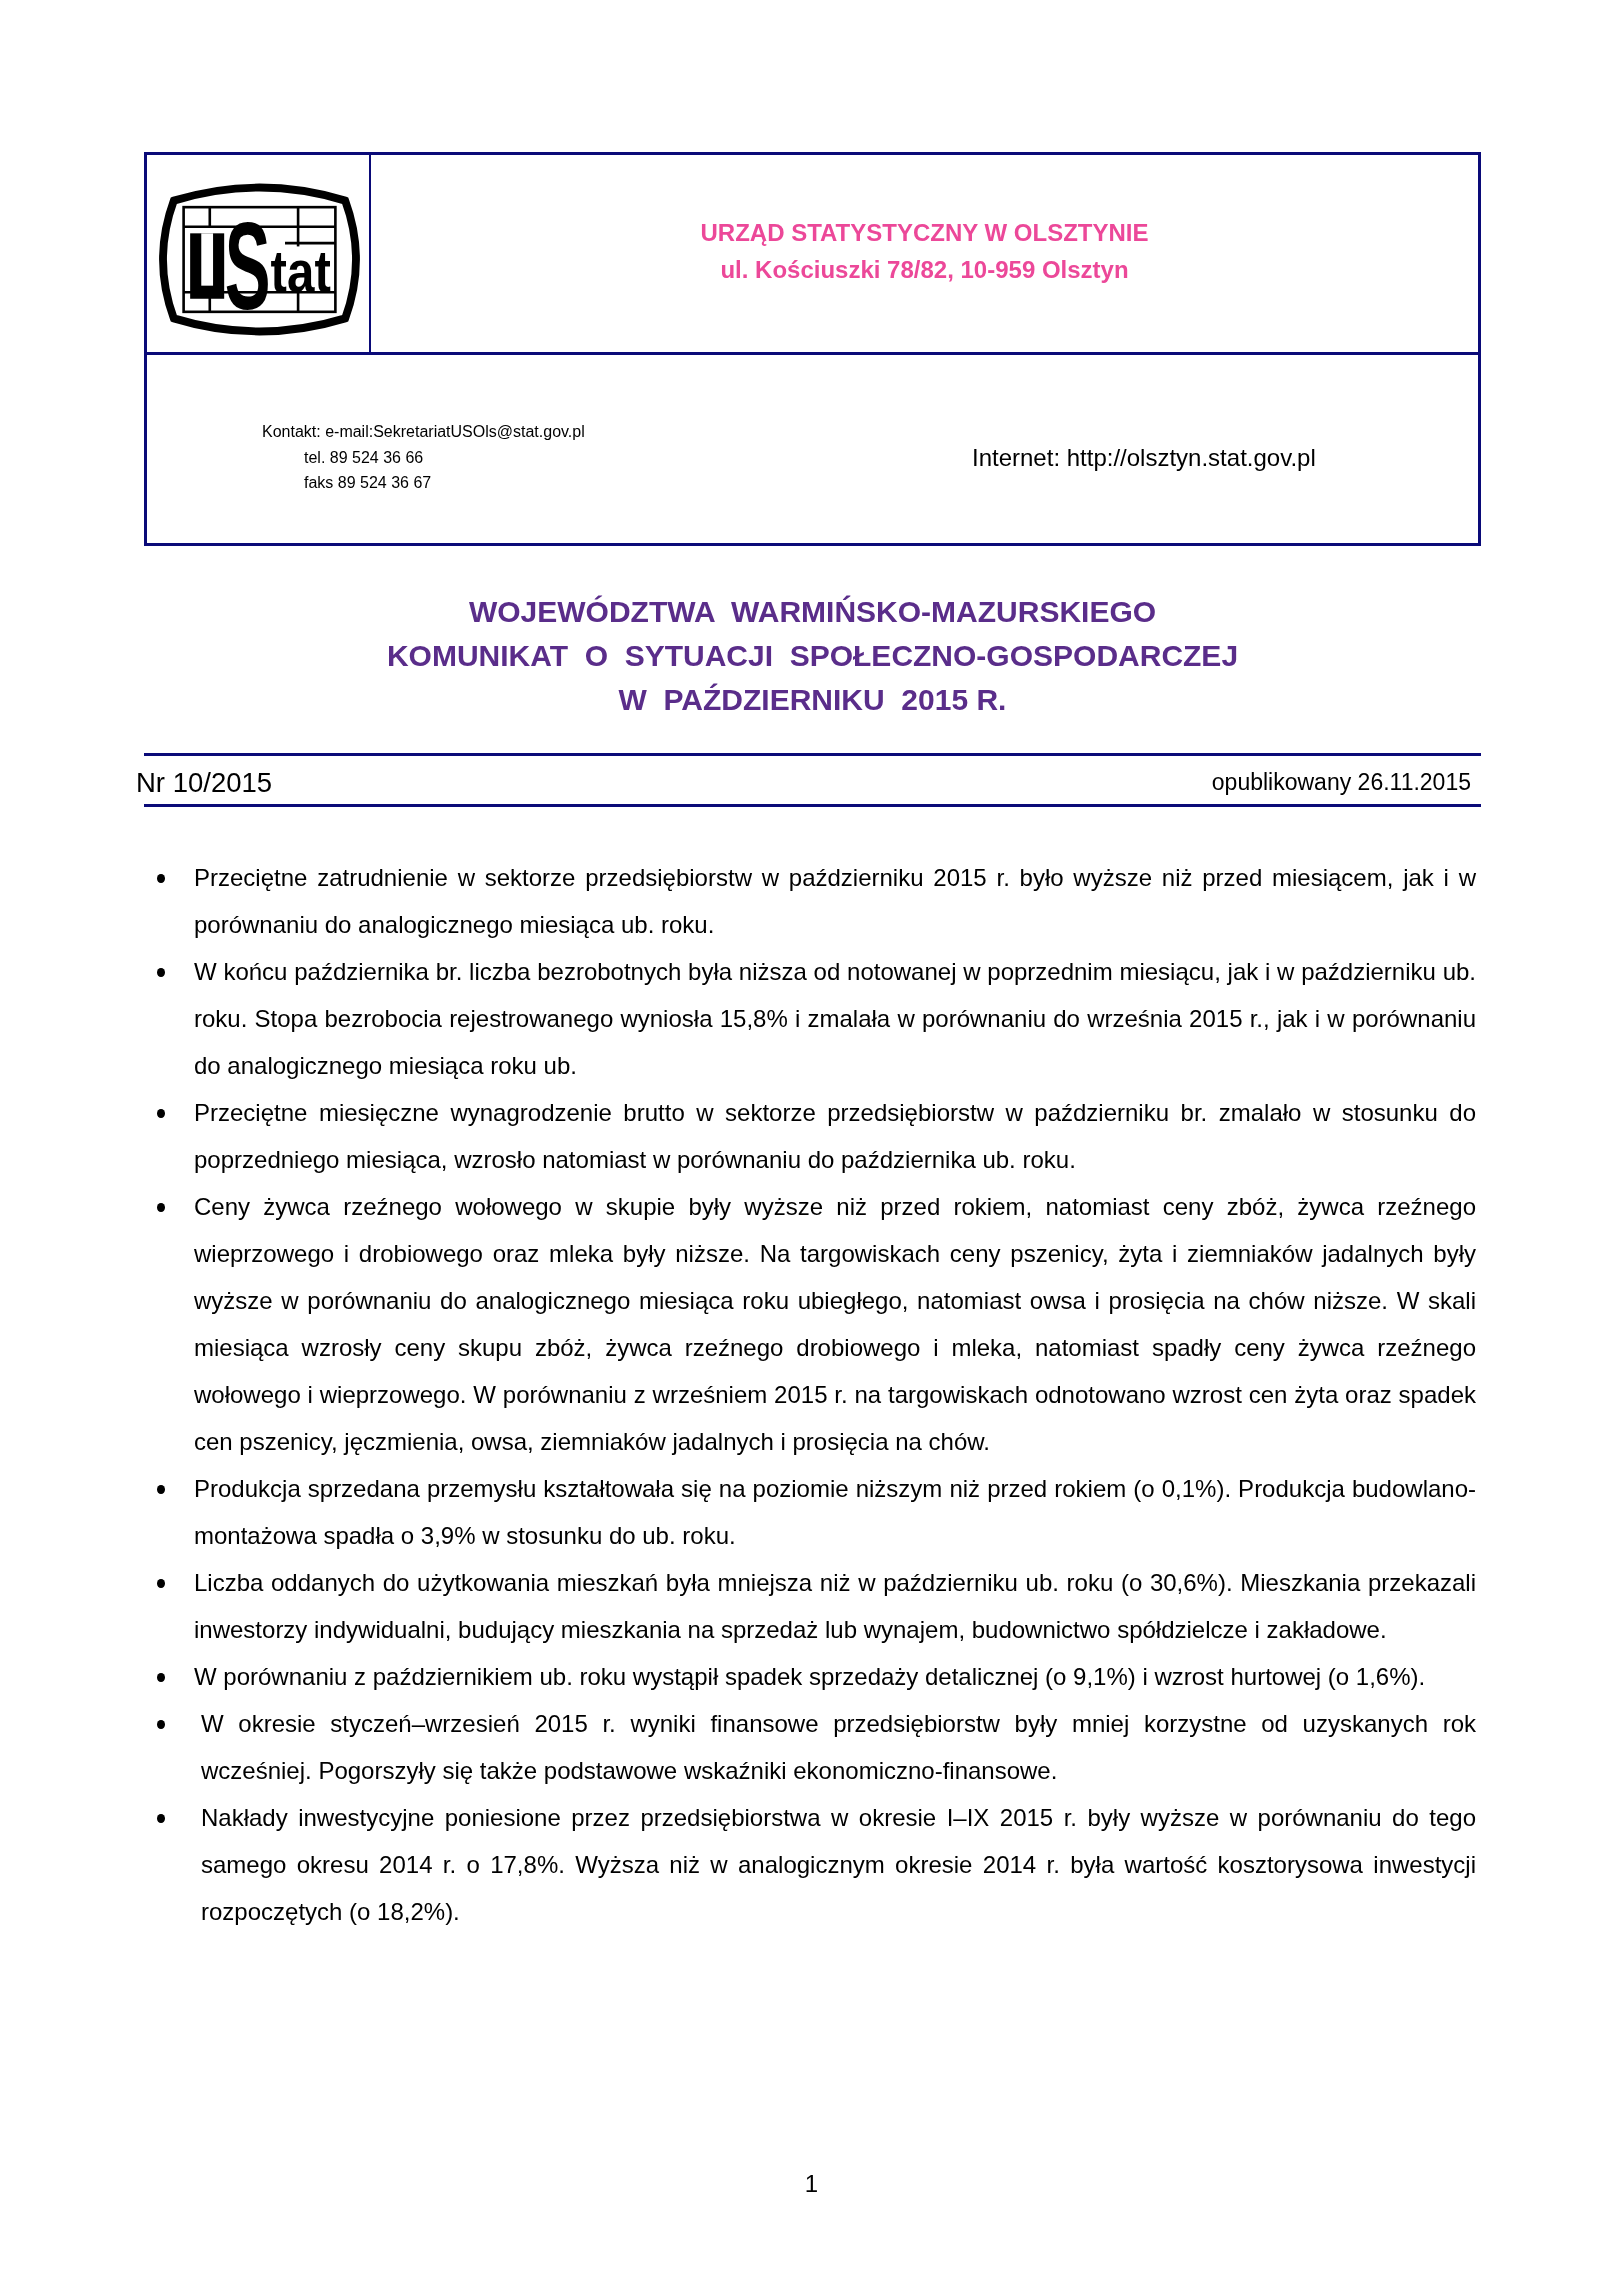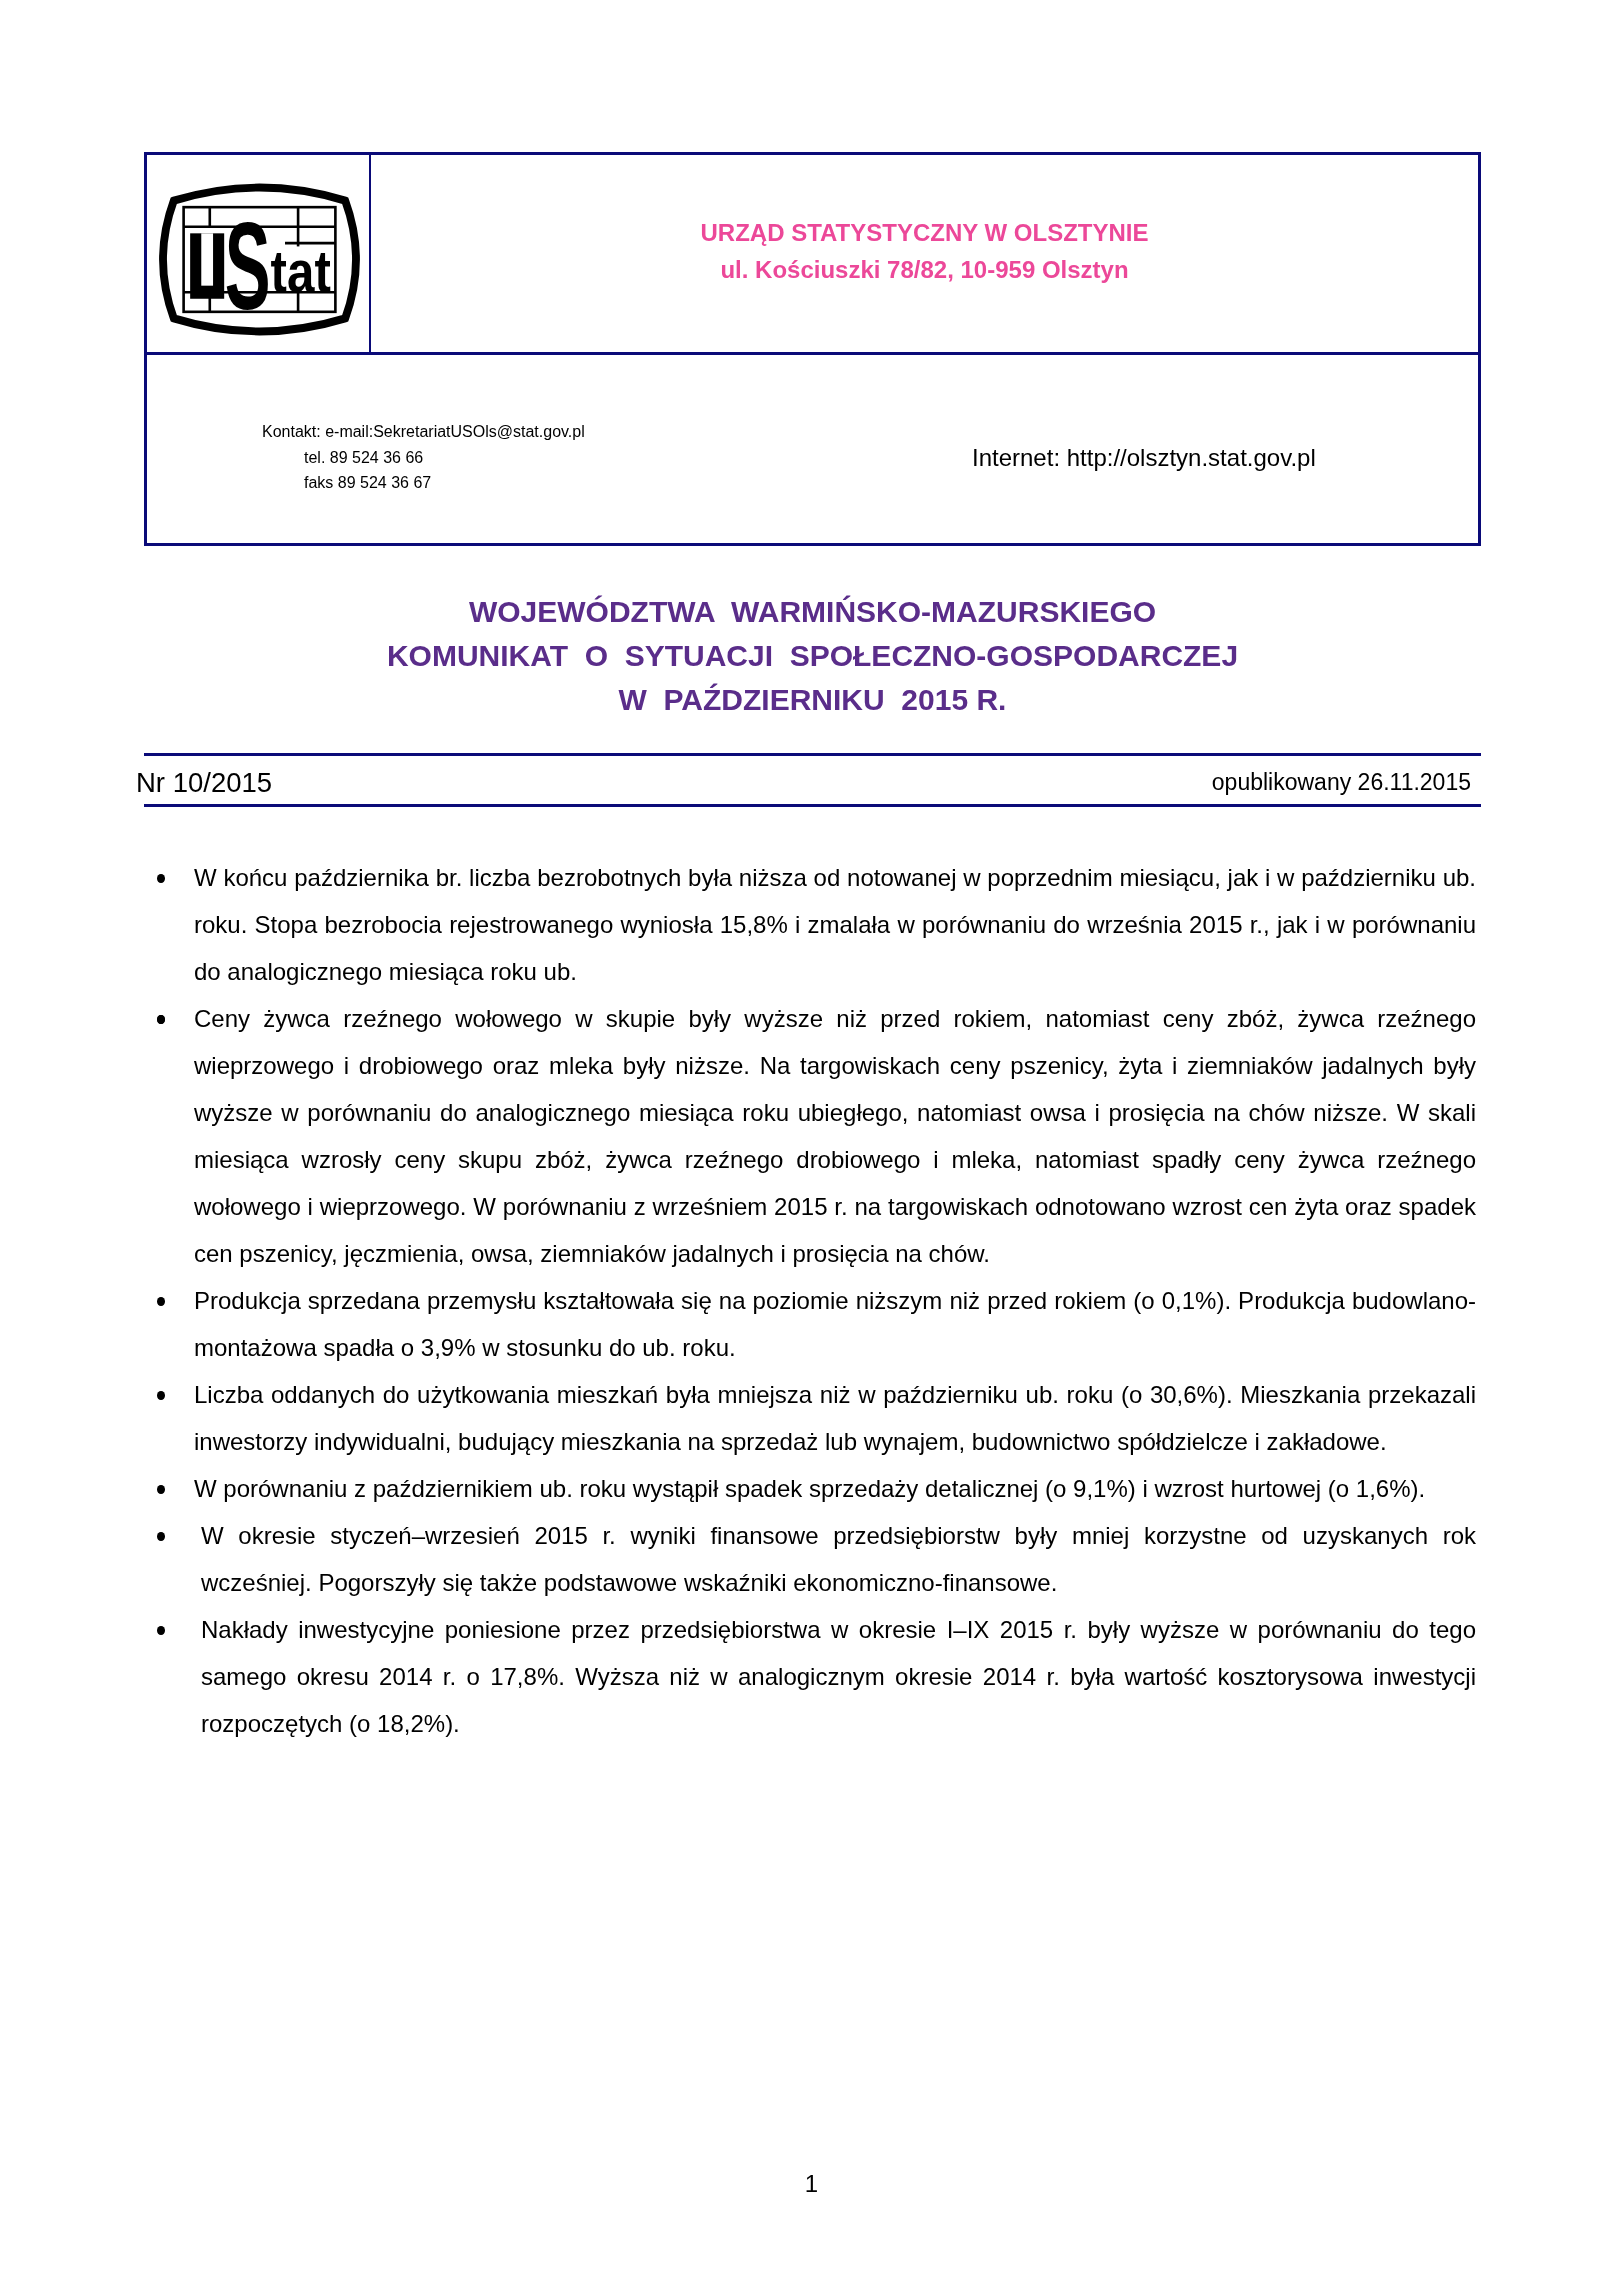--- a/index.html
+++ b/index.html
@@ -88,22 +88,23 @@
     <div style="white-space:pre">KOMUNIKAT  O  SYTUACJI  SPOŁECZNO-GOSPODARCZEJ</div>
     <div style="white-space:pre">W  PAŹDZIERNIKU  2015 R.</div>
   </div>
 
   <div class="rule" style="top:753px"></div>
   <div class="nr">Nr 10/2015</div>
   <div class="pub">opublikowany 26.11.2015</div>
   <div class="rule" style="top:804px"></div>
 
   <ul class="bullets">
+    <li><span class="dot"></span><span>Przeciętne zatrudnienie w sektorze przedsiębiorstw w październiku 2015 r. było wyższe niż przed miesiącem, jak i w porównaniu do analogicznego miesiąca ub. roku.</span></li>
     <li><span class="dot"></span><span>W końcu października br. liczba bezrobotnych była niższa od notowanej w poprzednim miesiącu, jak i w październiku ub. roku. Stopa bezrobocia rejestrowanego wyniosła 15,8% i zmalała w porównaniu do września 2015 r., jak i w porównaniu do analogicznego miesiąca roku ub.</span></li>
-    <li><span class="dot"></span></li>
+    <li><span class="dot"></span><span>Przeciętne miesięczne wynagrodzenie brutto w sektorze przedsiębiorstw w październiku br. zmalało w stosunku do poprzedniego miesiąca, wzrosło natomiast w porównaniu do października ub. roku.</span></li>
     <li><span class="dot"></span><span>Ceny żywca rzeźnego wołowego w skupie były wyższe niż przed rokiem, natomiast ceny zbóż, żywca rzeźnego wieprzowego i drobiowego oraz mleka były niższe. Na targowiskach ceny pszenicy, żyta i ziemniaków jadalnych były wyższe w porównaniu do analogicznego miesiąca roku ubiegłego, natomiast owsa i prosięcia na chów niższe. W skali miesiąca wzrosły ceny skupu zbóż, żywca rzeźnego drobiowego i mleka, natomiast spadły ceny żywca rzeźnego wołowego i wieprzowego. W porównaniu z wrześniem 2015 r. na targowiskach odnotowano wzrost cen żyta oraz spadek cen pszenicy, jęczmienia, owsa, ziemniaków jadalnych i prosięcia na chów.</span></li>
     <li><span class="dot"></span><span>Produkcja sprzedana przemysłu kształtowała się na poziomie niższym niż przed rokiem (o 0,1%). Produkcja budowlano-montażowa spadła o 3,9% w stosunku do ub. roku.</span></li>
     <li><span class="dot"></span><span>Liczba oddanych do użytkowania mieszkań była mniejsza niż w październiku ub. roku (o 30,6%). Mieszkania przekazali inwestorzy indywidualni, budujący mieszkania na sprzedaż lub wynajem, budownictwo spółdzielcze i zakładowe.</span></li>
     <li><span class="dot"></span><span>W porównaniu z październikiem ub. roku wystąpił spadek sprzedaży detalicznej (o 9,1%) i wzrost hurtowej (o 1,6%).</span></li>
     <li class="wide"><span class="dot"></span><span>W okresie styczeń–wrzesień 2015 r. wyniki finansowe przedsiębiorstw były mniej korzystne od uzyskanych rok wcześniej. Pogorszyły się także podstawowe wskaźniki ekonomiczno-finansowe.</span></li>
     <li class="wide"><span class="dot"></span><span>Nakłady inwestycyjne poniesione przez przedsiębiorstwa w okresie I–IX 2015 r. były wyższe w porównaniu do tego samego okresu 2014 r. o 17,8%. Wyższa niż w analogicznym okresie 2014 r. była wartość kosztorysowa inwestycji rozpoczętych (o 18,2%).</span></li>
   </ul>
 
   <div class="pagenum">1</div>
 </div>

